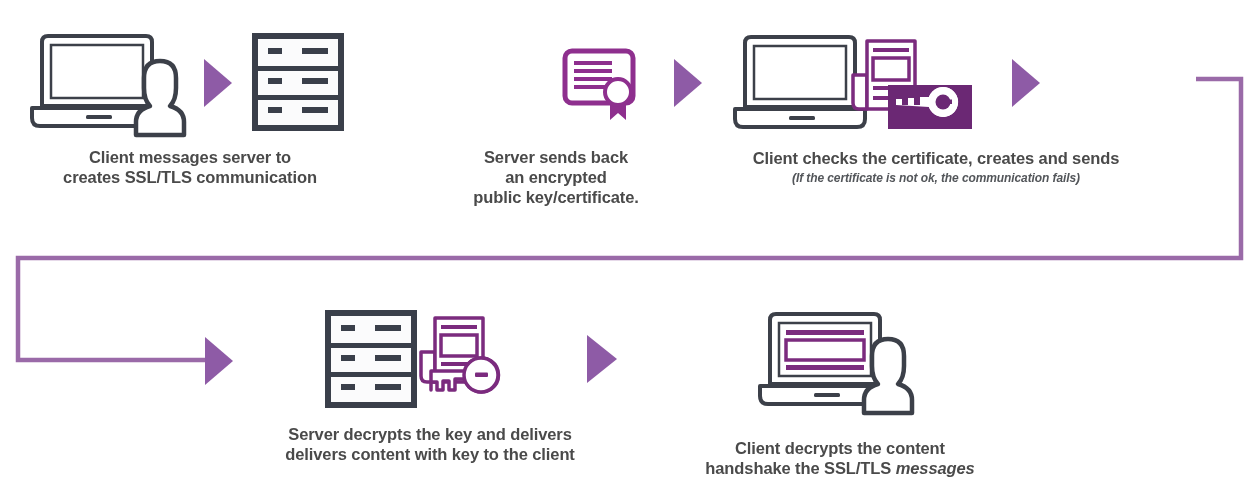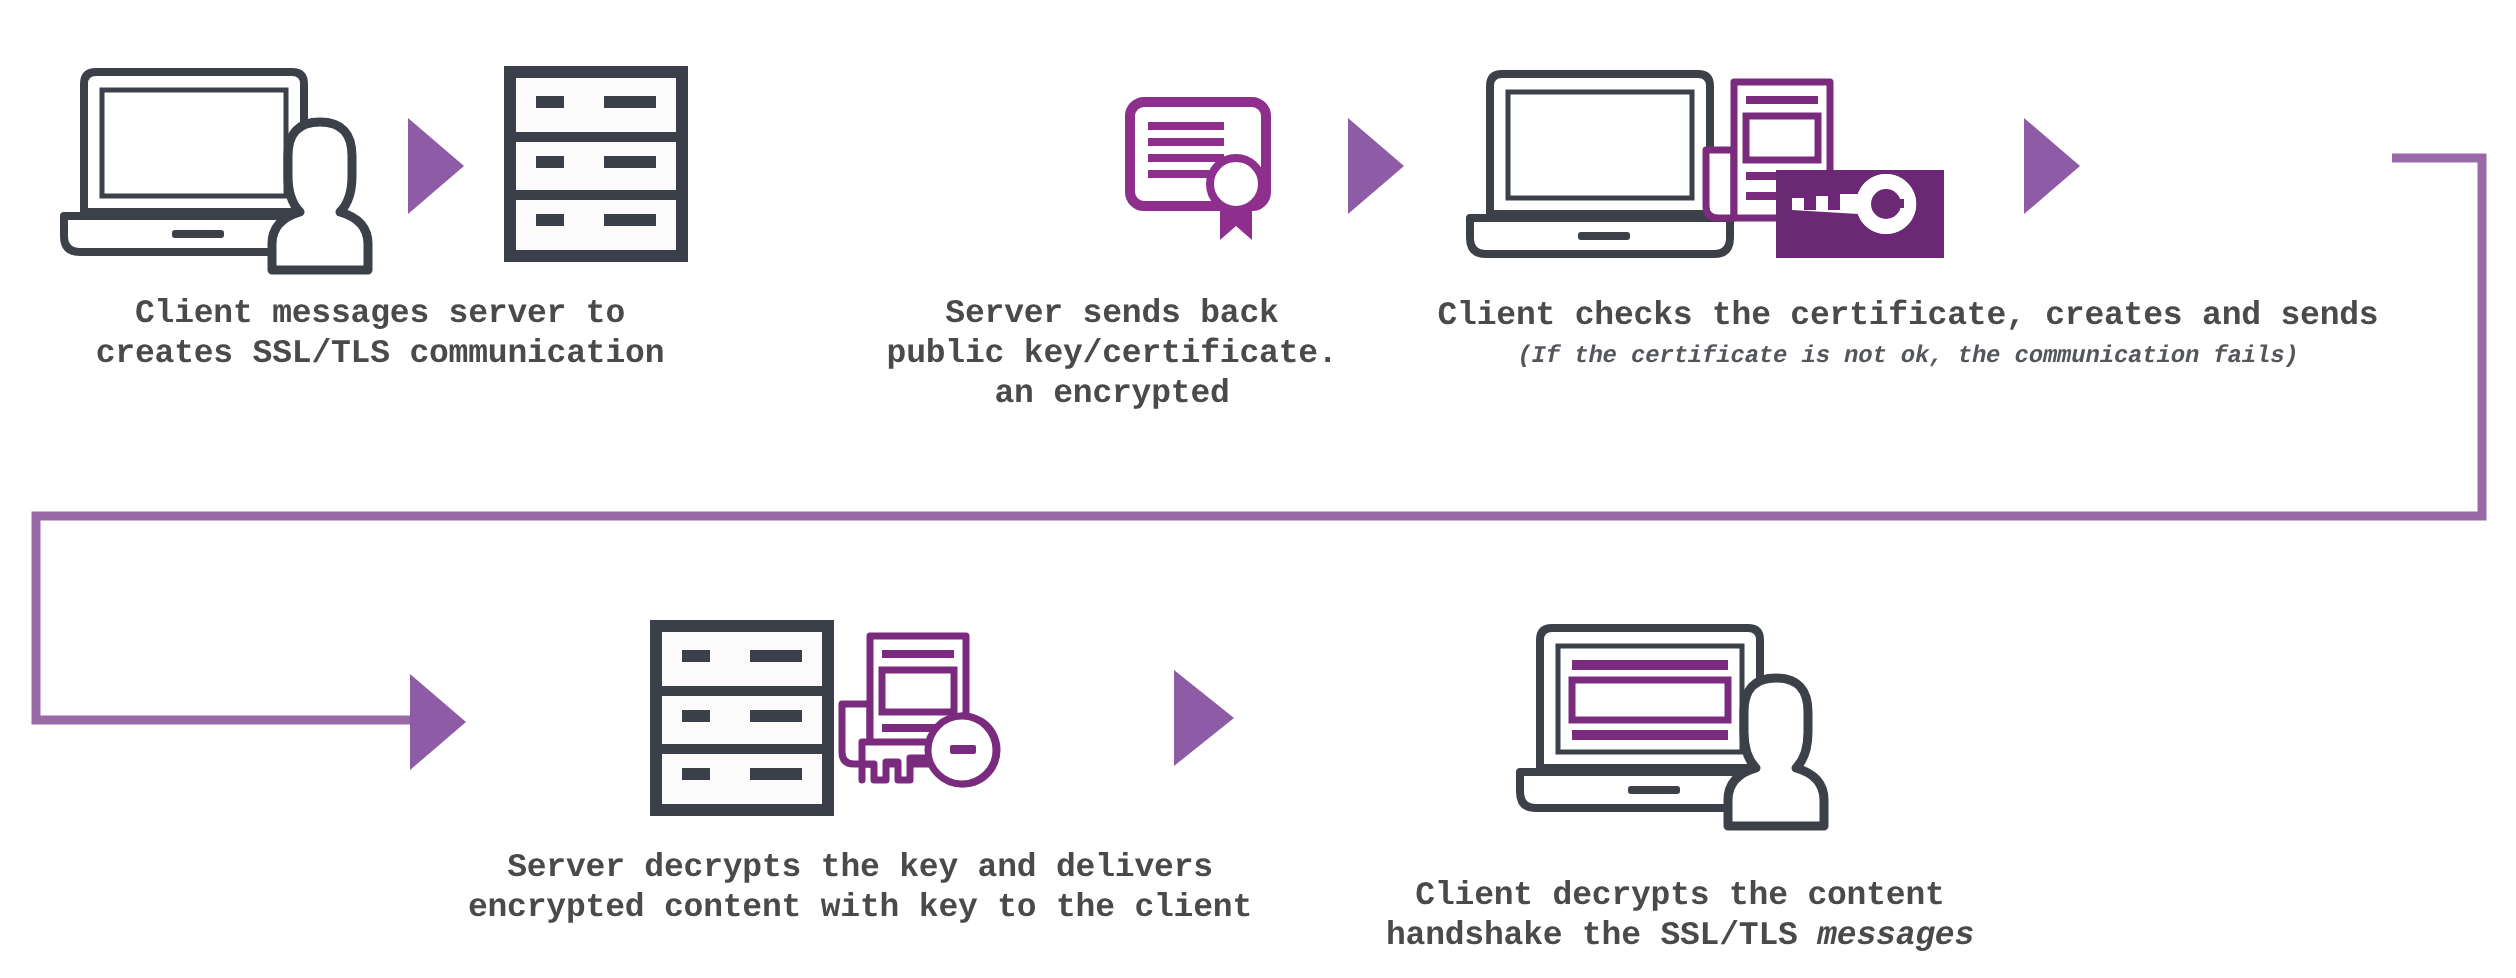--- a/index.html
+++ b/index.html
@@ -19,21 +19,20 @@
   }
   .abs { position: absolute; }
   .caption {
     position: absolute;
     text-align: center;
     color: #4a4a4a;
     font-weight: bold;
     font-size: 16.5px;
     line-height: 20px;
     letter-spacing: -0.1px;
-    font-family: Liberation Mono, monospace;
   }
   .caption .sub {
     display: block;
     font-style: italic;
     font-weight: bold;
     font-size: 12px;
     line-height: 20px;
     color: #53565a;
   }
   .caption .ital {
@@ -91,22 +90,22 @@
       <rect x="12" y="21" width="38" height="4" fill="#8e2f8e"></rect>
       <rect x="12" y="29" width="38" height="4" fill="#8e2f8e"></rect>
       <rect x="12" y="37" width="38" height="4" fill="#8e2f8e"></rect>
       <path d="M48 49 L48 72 L56 65 L64 72 L64 49 Z" fill="#8e2f8e"></path>
       <circle cx="56" cy="44" r="13" fill="#ffffff" stroke="#8e2f8e" stroke-width="4"></circle>
     </svg>
   </div>
 
   <div class="caption" style="left:436px; top:147px; width:240px;">
     <div>Server sends back</div>
+    <div>an encrypted</div>
     <div>public key/certificate.</div>
-    <div>an encrypted</div>
   </div>
 
   <div class="abs" style="left:670px; top:57px;">
     <svg width="36" height="52" viewBox="0 0 36 52">
       <path d="M4 2 L32 26 L4 50 Z" fill="#8e5ba6"></path>
     </svg>
   </div>
 
   <div class="abs" style="left:733px; top:31px;">
     <svg width="240" height="110" viewBox="0 0 240 110">
@@ -130,21 +129,21 @@
         <rect x="155" y="54" width="84" height="44" fill="#6b2874"></rect>
         <path d="M163 79 L163 73 L169 73 L169 79 L175 79 L175 72 L181 72 L181 79 L187 79 L187 71 L196 71
                  A15 15 0 1 1 196 81 Z" fill="#ffffff" transform="translate(0,-5)"></path>
         <circle cx="210" cy="71" r="15" fill="#ffffff"></circle>
         <circle cx="210" cy="71" r="7.5" fill="#6b2874"></circle>
         <rect x="205" y="68.5" width="14" height="4.5" fill="#6b2874"></rect>
       </g>
     </svg>
   </div>
 
-  <div class="caption" style="left:694px; top:148px; width:520px;">
+  <div class="caption" style="left:676px; top:148px; width:520px;">
     <div>Client checks the certificate, creates and sends</div>
     <span class="sub">(If the certificate is not ok, the communication fails)</span>
   </div>
 
   <div class="abs" style="left:1008px; top:57px;">
     <svg width="36" height="52" viewBox="0 0 36 52">
       <path d="M4 2 L32 26 L4 50 Z" fill="#8e5ba6"></path>
     </svg>
   </div>
 
@@ -188,21 +187,21 @@
         <path d="M106 80 L106 72 L112 72 L112 80 L118 80 L118 71 L124 71 L124 80 L130 80 L130 69 L140 69
                  A17 17 0 1 0 140 61 L106 61 Z" fill="#ffffff" stroke="#7b2b7e" stroke-width="3.5" stroke-linejoin="round"></path>
         <circle cx="156" cy="65" r="17" fill="#ffffff" stroke="#7b2b7e" stroke-width="3.5"></circle>
         <rect x="150" y="62.5" width="13" height="4.5" rx="1" fill="#7b2b7e"></rect>
       </g>
     </svg>
   </div>
 
   <div class="caption" style="left:220px; top:424px; width:420px;">
     <div>Server decrypts the key and delivers</div>
-    <div>encrypted content with key to the client</div>
+    <div>delivers content with key to the client</div>
   </div>
 
   <div class="abs" style="left:584px; top:333px;">
     <svg width="38" height="52" viewBox="0 0 38 52">
       <path d="M3 2 L33 26 L3 50 Z" fill="#8e5ba6"></path>
     </svg>
   </div>
 
   <div class="abs" style="left:752px; top:308px;">
     <svg width="170" height="108" viewBox="0 0 170 108">

